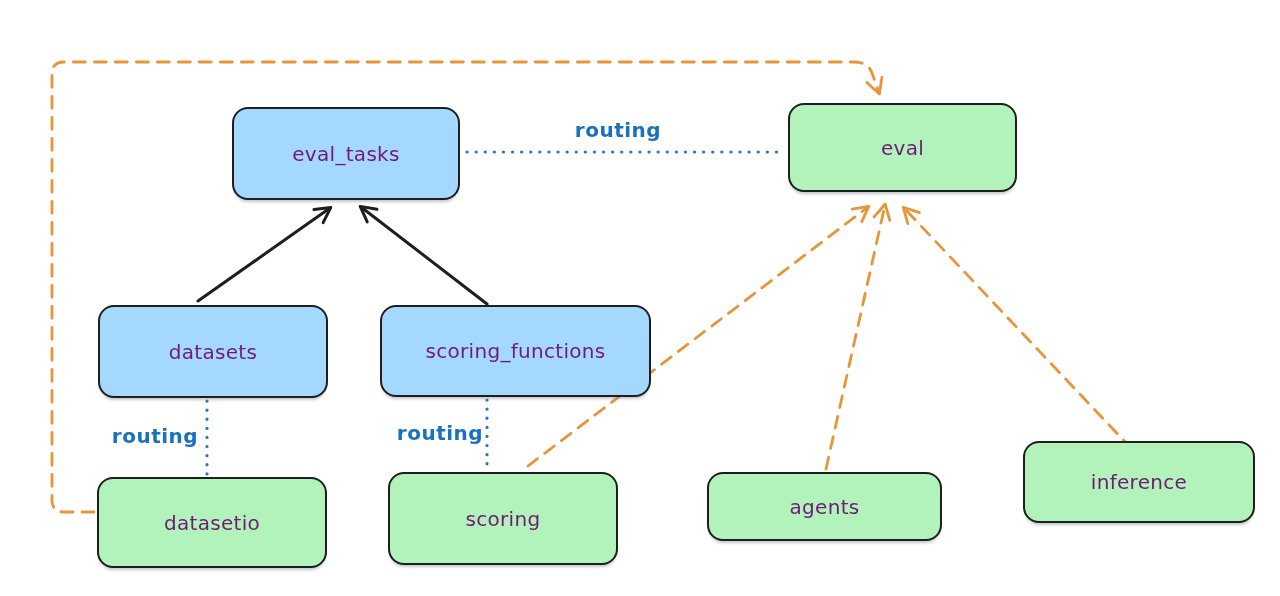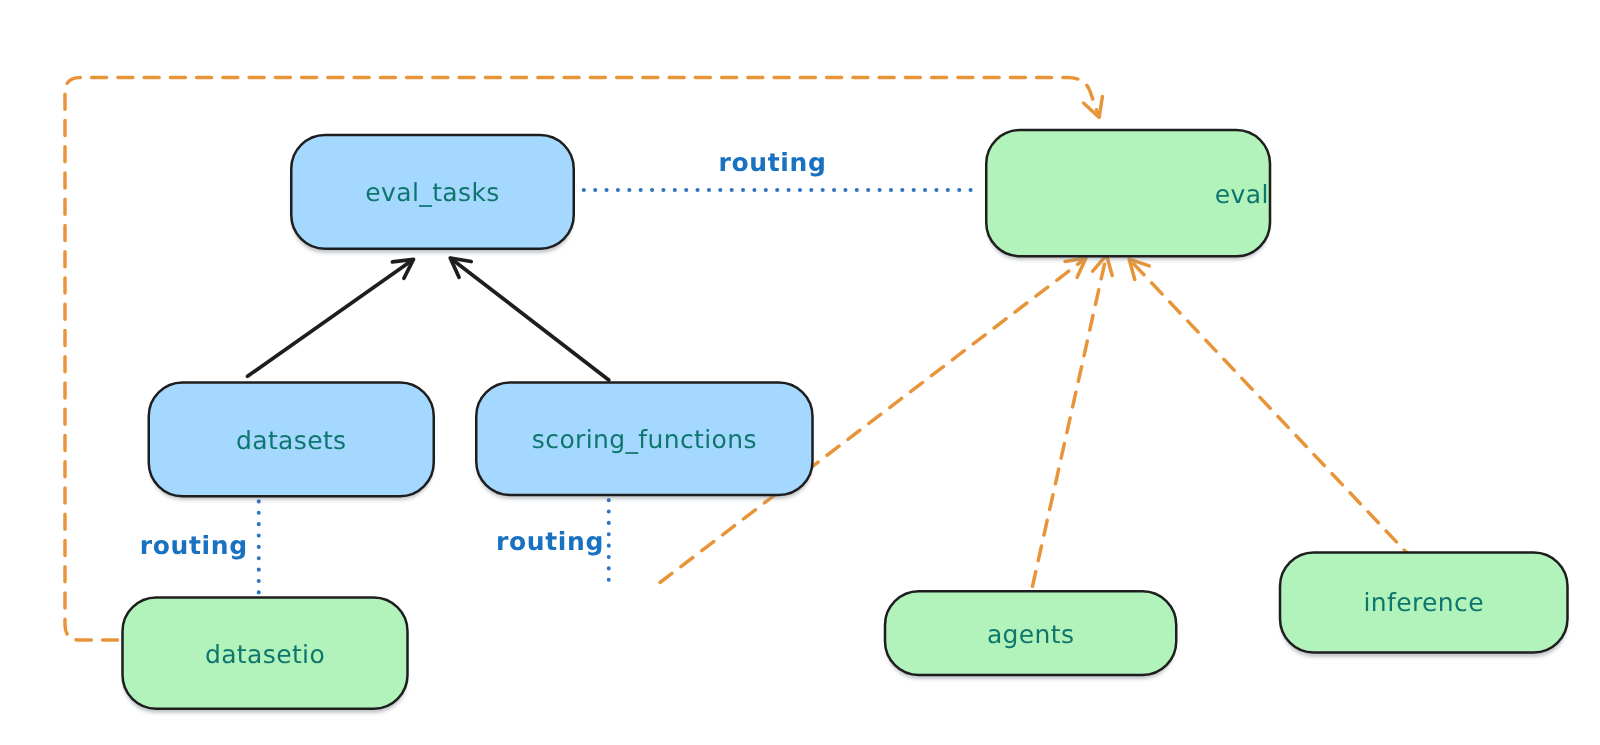--- a/index.html
+++ b/index.html
@@ -19,33 +19,33 @@
     position: absolute;
     left: 0; top: 0;
     width: 1280px; height: 596px;
   }
   .node {
     position: absolute;
     display: flex;
     align-items: center;
     justify-content: center;
     border: 2.5px solid #1e1e1e;
-    border-radius: 28px;
+    border-radius: 16px;
     font-size: 20px;
-    color: #0f766e;
+    color: #701a75;
     letter-spacing: 0.3px;
     box-shadow: 0 4px 3px -2px rgba(120,130,140,0.45);
     box-sizing: border-box;
   }
   .node-blue  { background: #a5d8ff; }
   .node-green { background: #b2f2bb; }
 
   #node-eval-tasks        { left: 232px;  top: 107px; width: 228px; height: 93px; }
-  #node-eval              { left: 788px;  top: 103px; width: 229px; height: 103px; justify-content: flex-end; }
-  #node-datasets          { left: 98px;   top: 305px; width: 230px; height: 93px; margin-left: 20px; }
+  #node-eval              { left: 788px;  top: 103px; width: 229px; height: 89px; }
+  #node-datasets          { left: 98px;   top: 305px; width: 230px; height: 93px; }
   #node-scoring-functions { left: 380px;  top: 305px; width: 271px; height: 92px; }
   #node-datasetio         { left: 97px;   top: 477px; width: 230px; height: 91px; }
   #node-scoring           { left: 388px;  top: 472px; width: 230px; height: 93px; }
   #node-agents            { left: 707px;  top: 472px; width: 235px; height: 69px; }
   #node-inference         { left: 1023px; top: 441px; width: 232px; height: 82px; text-align: right; }
 
   .routing-label {
     position: absolute;
     color: #1971c2;
     font-size: 20px;
@@ -99,20 +99,23 @@
   </div>
 
   <div class="node node-blue" id="node-scoring-functions">
     <span>scoring_functions</span>
   </div>
 
   <div class="node node-green" id="node-datasetio">
     <span>datasetio</span>
   </div>
 
+  <div class="node node-green" id="node-scoring">
+    <span>scoring</span>
+  </div>
 
   <div class="node node-green" id="node-agents">
     <span>agents</span>
   </div>
 
   <div class="node node-green" id="node-inference">
     <span>inference</span>
   </div>
 
   <div class="routing-label" id="routing-label-top">routing</div>

